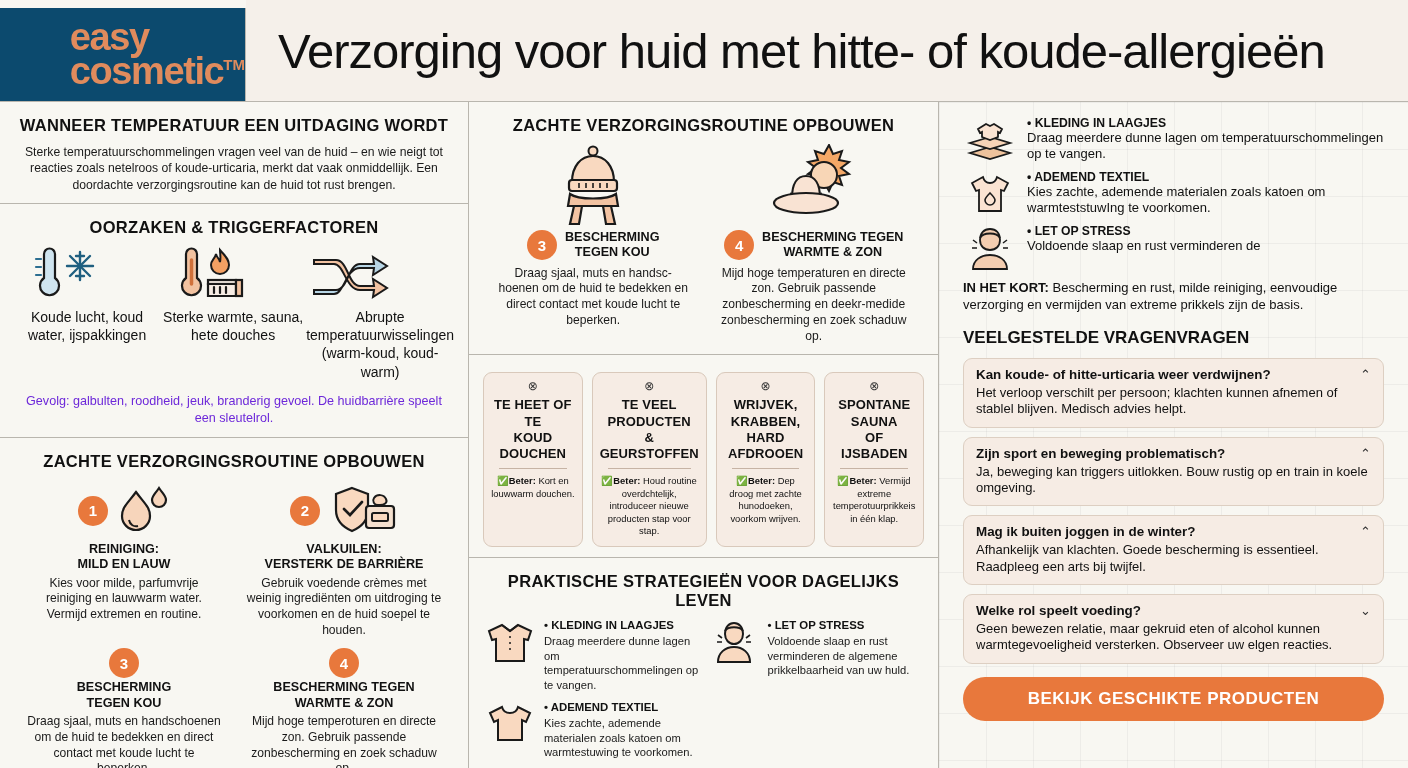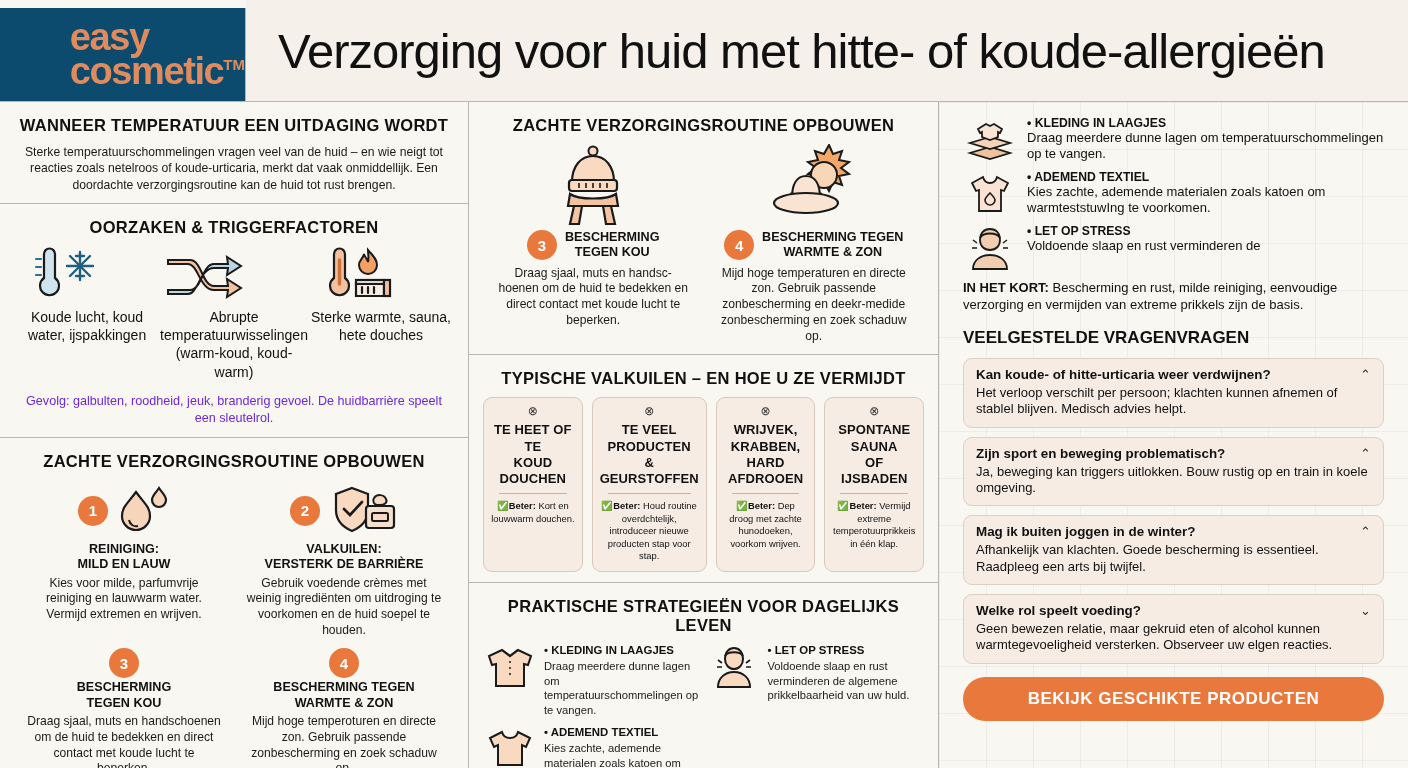--- a/index.html
+++ b/index.html
@@ -172,50 +172,50 @@
                 </g>
               </svg>
             </span>
             <div class="lbl">Koude lucht,
 koud water,
 ijspakkingen</div>
           </div>
           <div class="cause">
             <span>
               <svg width="90" height="58" viewBox="0 0 90 58">
-                <g stroke="#1a1a1a" stroke-width="2">
-                  <path d="M8 14h22c12 0 12 26 24 26h14l-1-7 14 9-14 9 1-7H54c-14 0-16-26-26-26H8z" fill="#f3c3a2"></path>
-                  <path d="M8 44h22c12 0 12-26 24-26h14l-1-7 14 9-14 9 1-7H54c-14 0-16 26-26 26H8z" fill="#b8d6e6"></path>
-                </g>
-              </svg>
-            </span>
-            <div class="lbl">Abrupte
-temperatuurwisselingen
-(warm-koud, koud-warm)</div>
-          </div>
-          <div class="cause">
-            <span>
-              <svg width="90" height="58" viewBox="0 0 90 58">
                 <g fill="none" stroke="#1a1a1a" stroke-width="2.2" stroke-linecap="round">
                   <path d="M26 8a5.5 5.5 0 0 1 11 0v24a9.5 9.5 0 1 1-11 0z" fill="#f2c2a0"></path>
                   <line x1="31.5" y1="14" x2="31.5" y2="38" stroke="#d0703a" stroke-width="3.5"></line>
                   <path d="M60 4c5 6 9 9 9 15a9 9 0 1 1-18 0c0-5 4-6 5-11 1 4 3 4 4 8 1-5 0-8 0-12z" fill="#f3a063" stroke-width="2"></path>
                   <rect x="48" y="34" width="28" height="4" fill="#f6ece4"></rect>
                   <path d="M48 38h28v12H48z" fill="#f6ece4"></path>
                   <line x1="54" y1="41" x2="54" y2="47"></line>
                     <line x1="60" y1="41" x2="60" y2="47"></line>
                     <line x1="66" y1="41" x2="66" y2="47"></line>
                   <rect x="76" y="34" width="6" height="16" fill="#f2c2a0"></rect>
                 </g>
               </svg>
             </span>
             <div class="lbl">Sterke warmte,
 sauna, hete
 douches</div>
           </div>
+          <div class="cause">
+            <span>
+              <svg width="90" height="58" viewBox="0 0 90 58">
+                <g stroke="#1a1a1a" stroke-width="2">
+                  <path d="M8 14h22c12 0 12 26 24 26h14l-1-7 14 9-14 9 1-7H54c-14 0-16-26-26-26H8z" fill="#f3c3a2"></path>
+                  <path d="M8 44h22c12 0 12-26 24-26h14l-1-7 14 9-14 9 1-7H54c-14 0-16 26-26 26H8z" fill="#b8d6e6"></path>
+                </g>
+              </svg>
+            </span>
+            <div class="lbl">Abrupte
+temperatuurwisselingen
+(warm-koud, koud-warm)</div>
+          </div>
         </div>
         <div class="gevolg">Gevolg: galbulten, roodheid, jeuk, branderig gevoel.
 De huidbarrière speelt een sleutelrol.</div>
       </div>
 
       <div class="panel">
         <h2 class="sec">ZACHTE VERZORGINGSROUTINE OPBOUWEN</h2>
         <div class="steps">
           <div class="step">
             <div class="icorow">
@@ -223,21 +223,21 @@
               <span>
                 <svg width="56" height="58" viewBox="0 0 56 58">
                   <path d="M22 10c8 11 14 15 14 24a14 14 0 1 1-28 0c0-9 6-13 14-24z" fill="#f7d5bb" stroke="#1a1a1a" stroke-width="2.2"></path>
                   <path d="M15 38c1 5 5 7 9 6" fill="none" stroke="#1a1a1a" stroke-width="2"></path>
                   <path d="M45 6c4 6 7 8 7 12a7 7 0 1 1-14 0c0-4 3-6 7-12z" fill="#f7d5bb" stroke="#1a1a1a" stroke-width="2.2"></path>
                 </svg>
               </span>
             </div>
             <h3 style="white-space:pre-line">REINIGING:
 MILD EN LAUW</h3>
-            <p>Kies voor milde, parfumvrije reiniging en lauwwarm water. Vermijd extremen en wrijven.</p>
+            <p>Kies voor milde, parfumvrije reiniging en lauwwarm water. Vermijd extremen en routine.</p>
           </div>
           <div class="step">
             <div class="icorow">
               <span class="badge">2</span>
               <span>
                 <svg width="72" height="58" viewBox="0 0 72 58">
                   <path d="M26 6l16 6v16c0 12-9 18-16 21-7-3-16-9-16-21V12z" fill="#f9d9c0" stroke="#1a1a1a" stroke-width="2.2"></path>
                   <path d="M18 27l6 6 12-13" fill="none" stroke="#1a1a1a" stroke-width="2.6" stroke-linecap="round"></path>
                   <path d="M48 16c3-4 10-4 12 1 2 4-2 6-6 6h-2c-4 0-6-4-4-7z" fill="#f9d9c0" stroke="#1a1a1a" stroke-width="2"></path>
                   <rect x="40" y="24" width="28" height="22" rx="3" fill="#f4e0cf" stroke="#1a1a1a" stroke-width="2.2"></rect>
@@ -319,21 +319,20 @@
               <span class="badge">4</span>
               <h3 style="white-space:pre-line">BESCHERMING TEGEN
 WARMTE &amp; ZON</h3>
             </div>
             <p style="margin-top:5px">Mijd hoge temperaturen en directe zon. Gebruik passende zonbescherming en deekr-medide zonbescherming en zoek schaduw op.</p>
           </div>
         </div>
       </div>
 
       <div class="panel bord">
-        <h2 class="sec">TYPISCHE VALKUILEN – EN HOE U ZE VERMIJDT</h2>
         <div class="cards">
           <div class="card">
             <div class="xicon">⊗</div>
             <h4 style="white-space:pre-line">TE HEET OF TE
 KOUD DOUCHEN</h4>
             <div class="rule"></div>
             <p><span class="chk">✅</span><b>Beter:</b><span> Kort en louwwarm douchen.</span></p>
           </div>
           <div class="card">
             <div class="xicon">⊗</div>

